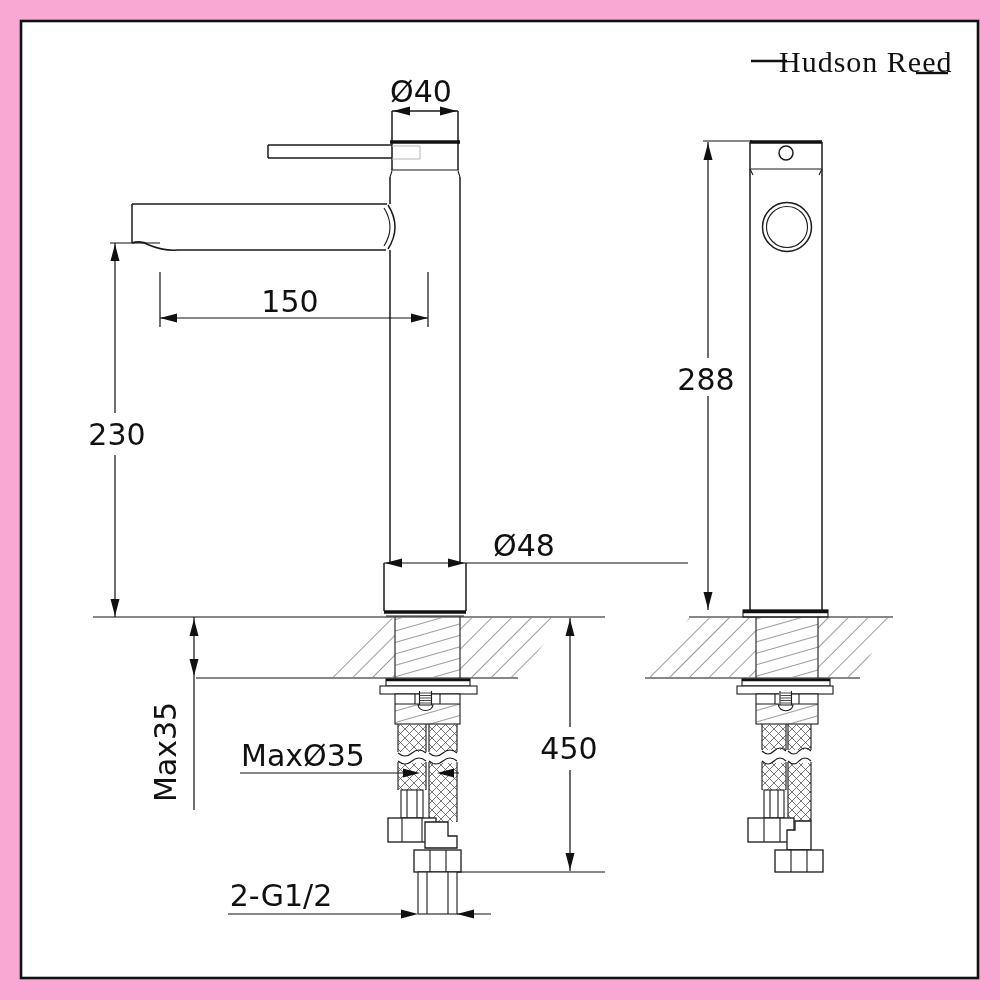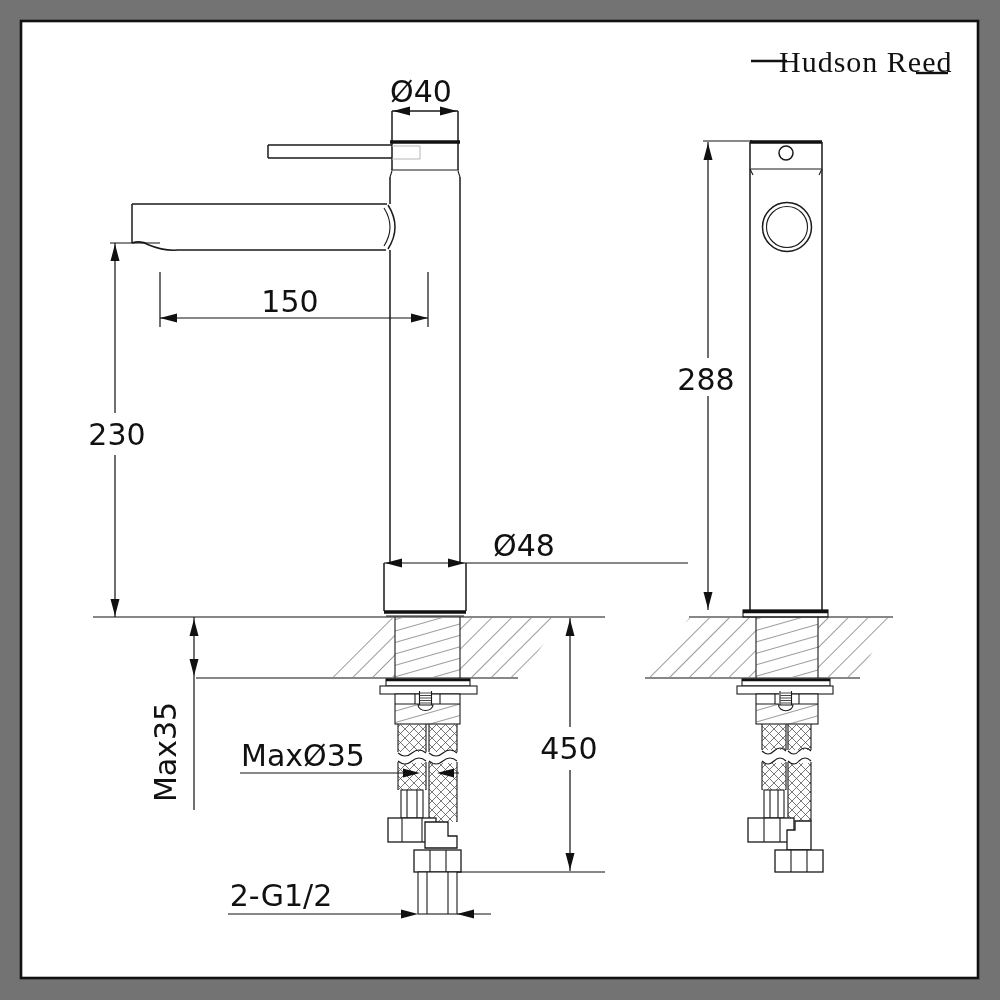--- a/index.html
+++ b/index.html
@@ -1,16 +1,16 @@
 <!DOCTYPE html>
 <html><head>
 <meta charset="utf-8">
 <style>
   html,body{margin:0;padding:0;background:#fff;}
-  .page{width:1000px;height:1000px;position:relative;background:#737373;}
+  .page{width:1000px;height:1000px;position:relative;background:#f9a8d4;}
   svg{display:block;}
   svg text{font-family:"DejaVu Sans","Liberation Sans",sans-serif;font-size:30px;fill:#111;}
   text.logo{font-family:"Liberation Serif","DejaVu Serif",serif;font-size:30px;fill:#111;letter-spacing:1px;}
   .ln{stroke:#1a1a1a;stroke-width:1.5;fill:none;}
   .ln2{stroke:#1a1a1a;stroke-width:1.1;fill:none;}
   .thick{stroke:#111;stroke-width:3.4;fill:none;}
   .mid{stroke:#111;stroke-width:2.4;fill:none;}
   .dim{stroke:#111;stroke-width:1.2;fill:none;}
   .arrow{fill:#111;stroke:none;}
   .white{fill:#fff;stroke:#1a1a1a;stroke-width:1.3;}

